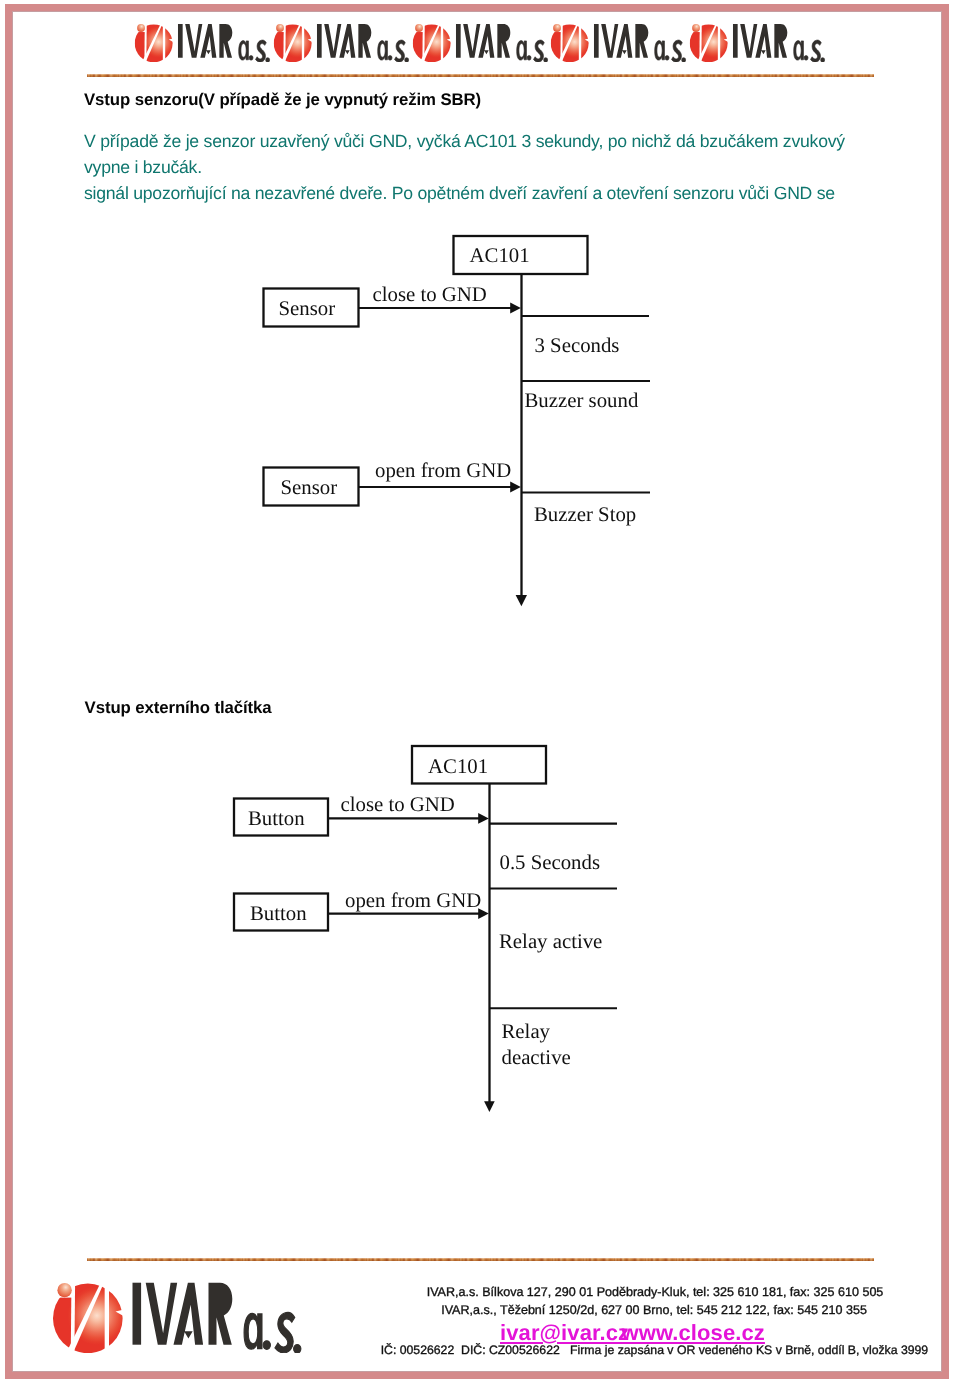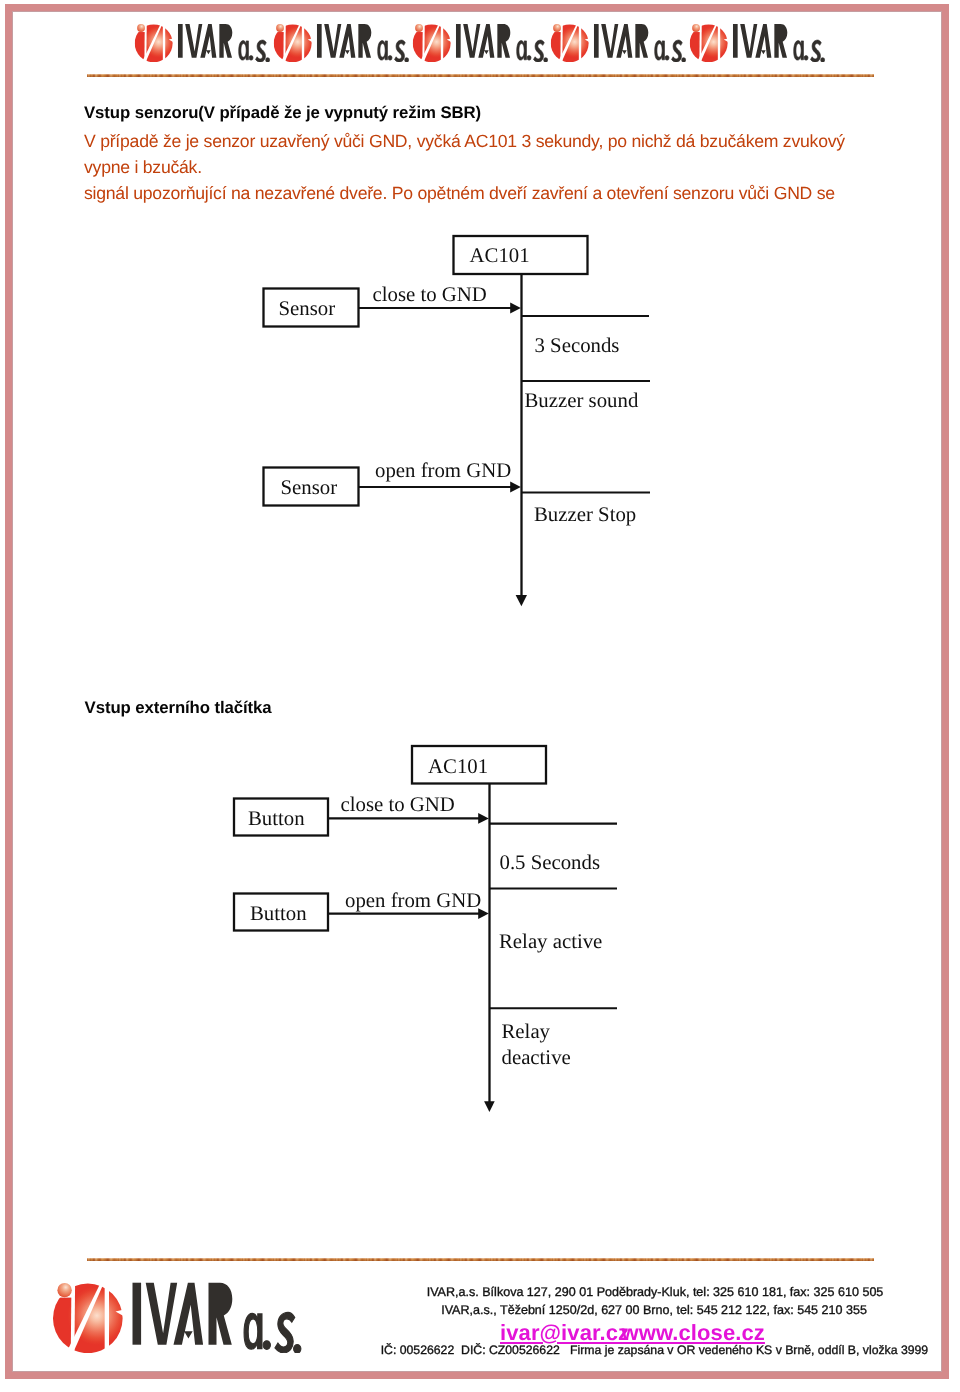--- a/index.html
+++ b/index.html
@@ -21,21 +21,21 @@
           repeating-linear-gradient(90deg,
             #b9642a 0px, #dca261 2px, #bd6c2c 3px, #d08c46 5px, #ae5520 7px,
             #e0aa6c 9px, #c2742f 11px, #b55f26 13px, #d9974f 15px, #c87c38 18px,
             #ac5420 21px, #dfa463 24px, #be6c2c 27px, #d08943 31px);}
   .hdr-rule{top:74px;}
   .footer-rule{top:1258px;}
 
   
   .sec-head{position:absolute;font-weight:bold;font-size:16.8px;color:#060606;
             letter-spacing:-0.1px;white-space:nowrap;}
-  .para{position:absolute;font-size:17.65px;color:#c2410c;line-height:26.2px;
+  .para{position:absolute;font-size:17.65px;color:#0f766e;line-height:26.2px;
         letter-spacing:-0.25px;white-space:nowrap;}
 
   
   .diagram{position:absolute;shape-rendering:geometricPrecision;}
   .diagram text{-webkit-font-smoothing:antialiased;}
 
   
   .foot-logo{position:absolute;left:52.9px;top:1281.1px;width:250px;height:72px;}
   .foot-line{position:absolute;font-size:12.55px;color:#131313;white-space:nowrap;
              font-weight:normal;letter-spacing:0px;padding-left:44px;-webkit-text-stroke:0.35px #131313;}
@@ -107,21 +107,21 @@
     </svg>
   <svg class="hdr-logo" style="left:550.3px" viewBox="0 0 250 72">
       <use href="#ivarlogo"></use>
     </svg>
   <svg class="hdr-logo" style="left:689.1px" viewBox="0 0 250 72">
       <use href="#ivarlogo"></use>
     </svg>
   <div class="rule hdr-rule"></div>
 </div>
 
-<div class="sec-head" style="left:84px;top:103px">Vstup senzoru(V případě že je vypnutý režim SBR)</div>
+<div class="sec-head" style="left:84px;top:90px">Vstup senzoru(V případě že je vypnutý režim SBR)</div>
 <div class="para" style="left:84px;top:128px">
   <div>V případě že je senzor uzavřený vůči GND, vyčká AC101 3 sekundy, po nichž dá bzučákem zvukový</div>
   <div>vypne i bzučák.</div>
   <div>signál upozorňující na nezavřené dveře. Po opětném dveří zavření a otevření senzoru vůči GND se</div>
 </div>
 
 <svg class="diagram" style="left:250px;top:228px;width:420px;height:390px" viewBox="250 228 420 390">
   <g stroke="#111" fill="none" stroke-width="2.3">
     <rect x="453.5" y="236" width="134" height="38"></rect>
     <rect x="263.5" y="288.5" width="95" height="38"></rect>

